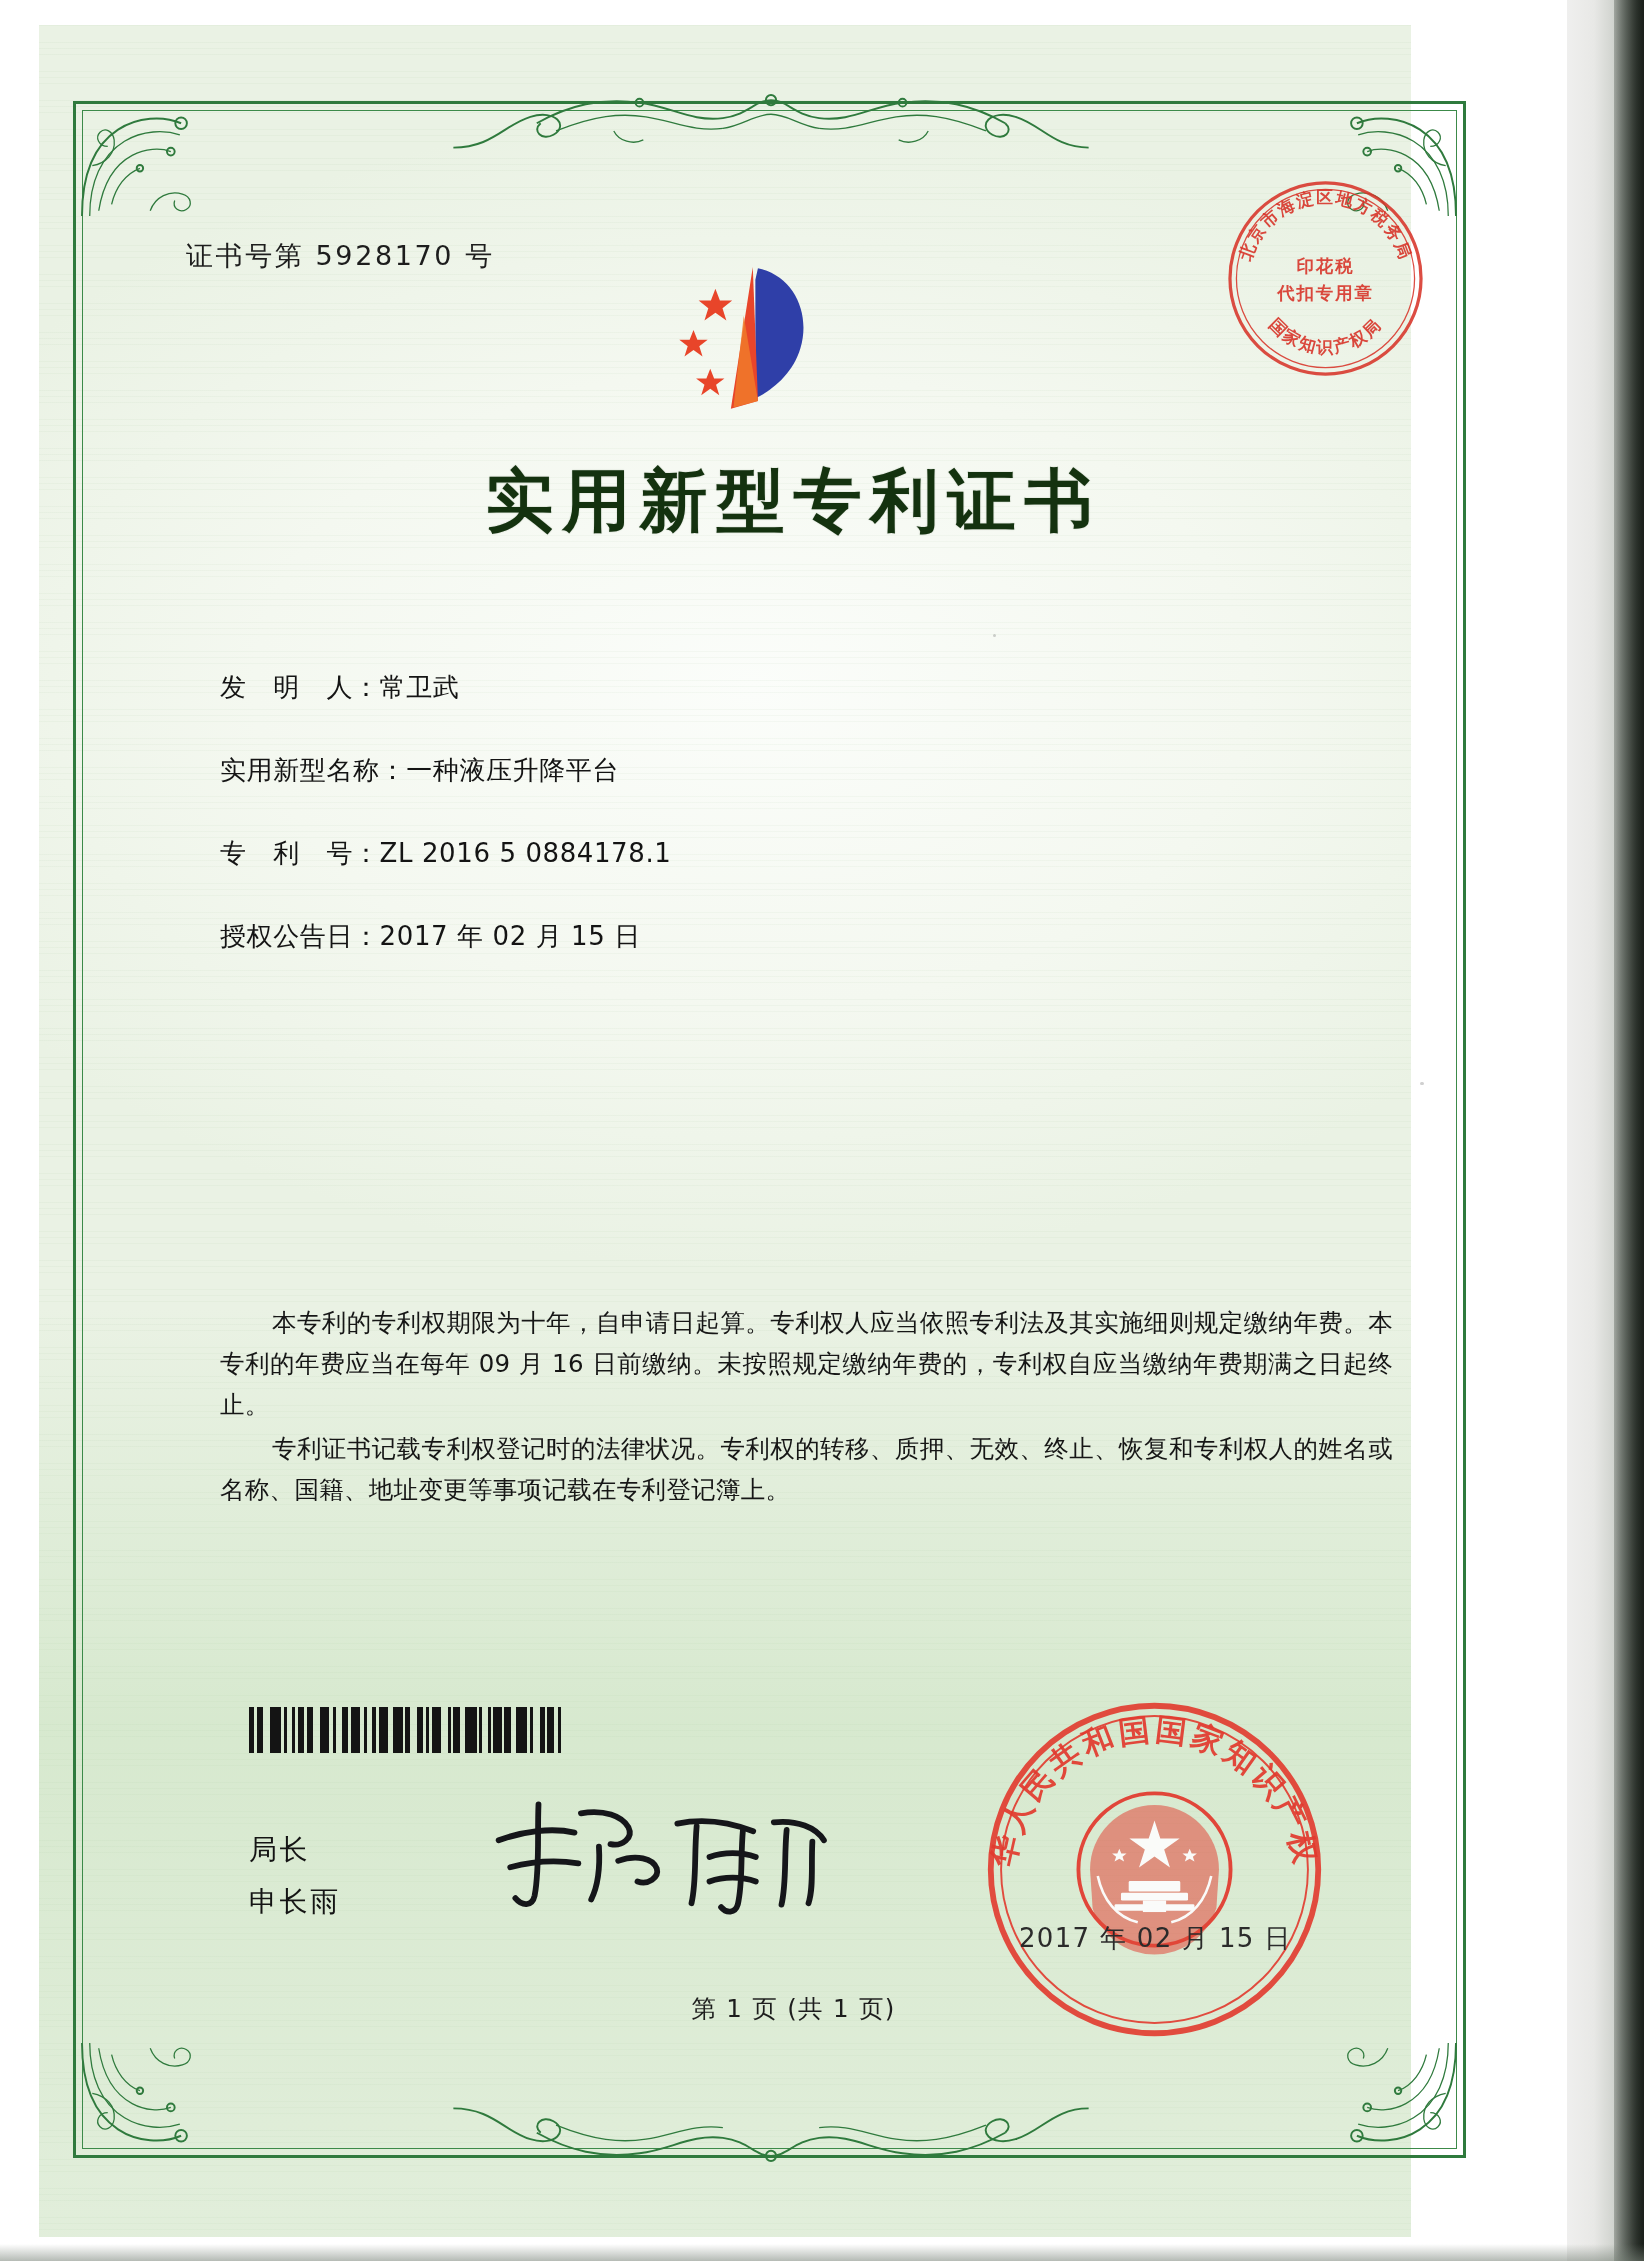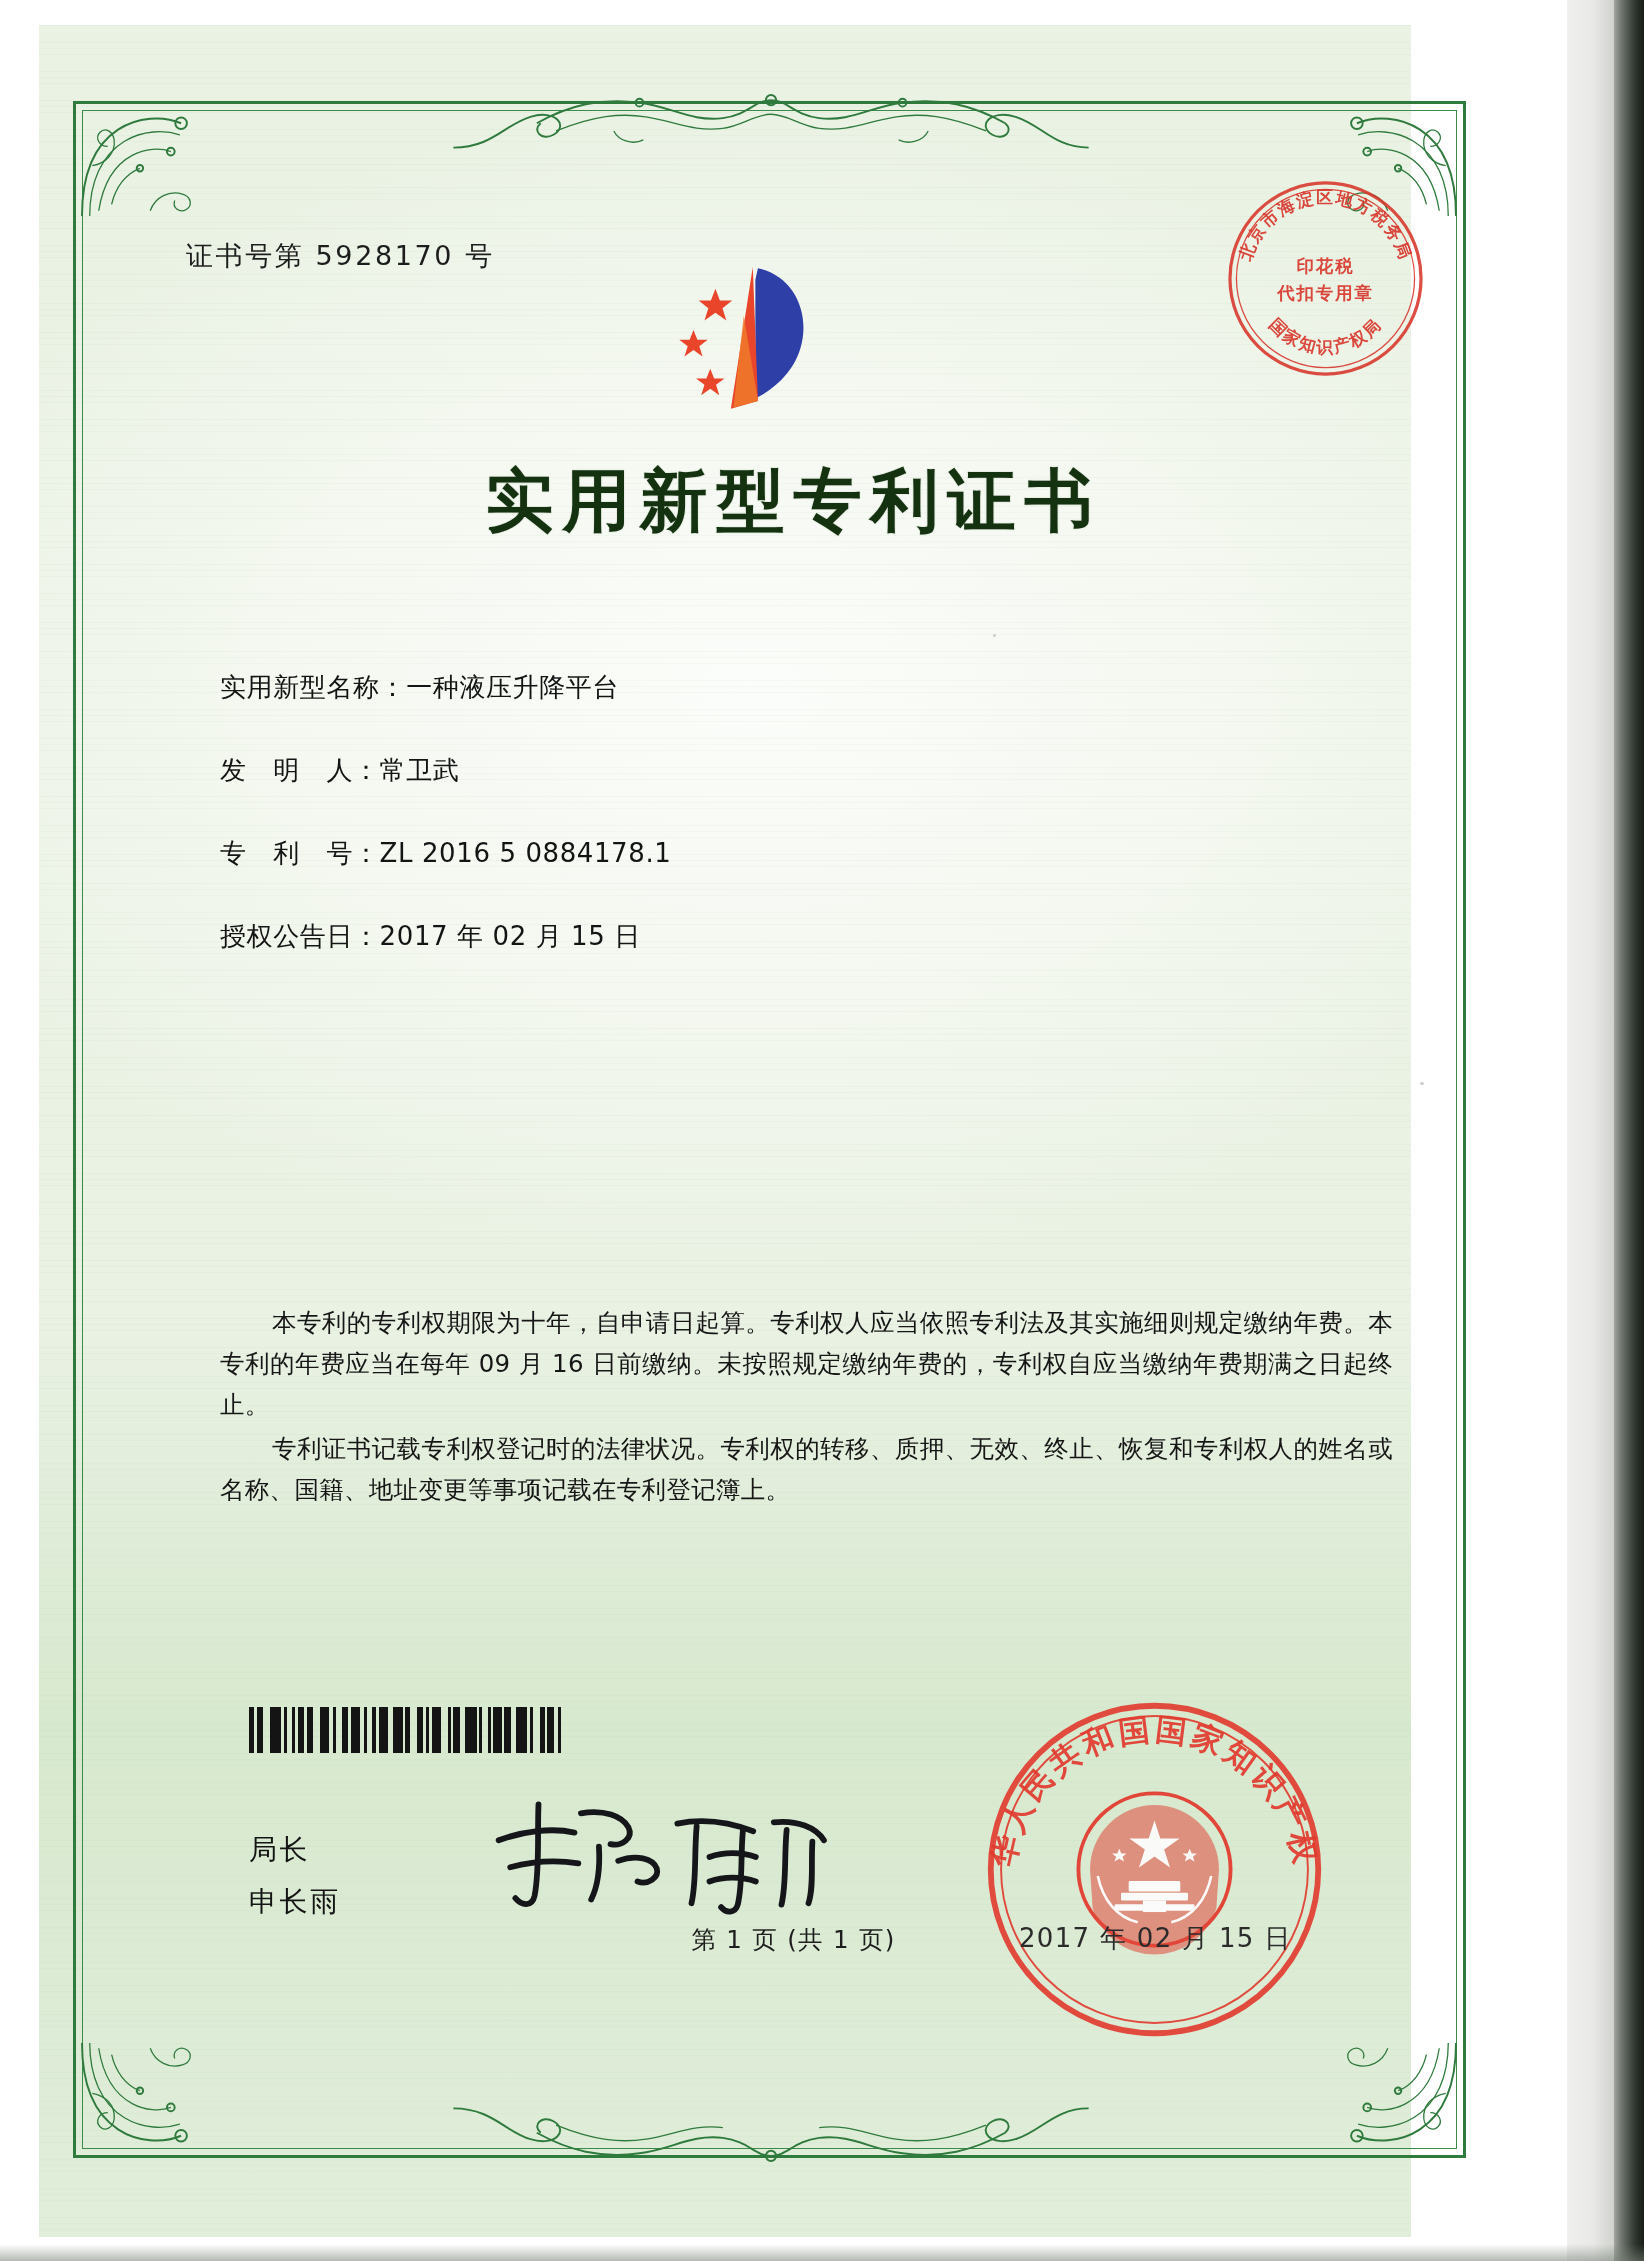--- a/index.html
+++ b/index.html
@@ -223,21 +223,21 @@
     position: absolute;
     left: 980px; top: 1896px;
     font-size: 26px;
     color: #2b2b2b;
     letter-spacing: 1.3px;
     white-space: nowrap;
   }
 
   #page-footer {
     position: absolute;
-    left: 0; top: 1898px;
+    left: 0; top: 1967px;
     width: 1509px;
     text-align: center;
     font-size: 24.5px;
     color: #1d1d1d;
     letter-spacing: 1.3px;
   }
 
   
   .speck { position: absolute; background: rgba(120,120,120,0.35); border-radius: 50%; }
 </style>
@@ -367,24 +367,24 @@
           <text x="165" y="155" text-anchor="middle" font-size="27">印花税</text>
           <text x="165" y="196" text-anchor="middle" font-size="27">代扣专用章</text>
         </g>
       </svg>
     </div>
 
     <div id="doc-title">实用新型专利证书</div>
 
     <div id="fields">
       <div class="field-row">
-        <span class="field-label">实用新型名称：</span><span class="field-value">一种液压升降平台</span>
+        <span class="field-label">发　明　人：</span><span class="field-value">常卫武</span>
       </div>
       <div class="field-row">
-        <span class="field-label">发　明　人：</span><span class="field-value">常卫武</span>
+        <span class="field-label">实用新型名称：</span><span class="field-value">一种液压升降平台</span>
       </div>
       <div class="field-row">
         <span class="field-label">专　利　号：</span><span class="field-value">ZL 2016 5 0884178.1</span>
       </div>
       <div class="field-row">
         <span class="field-label">授权公告日：</span><span class="field-value">2017 年 02 月 15 日</span>
       </div>
     </div>
 
     <div id="body-text">

